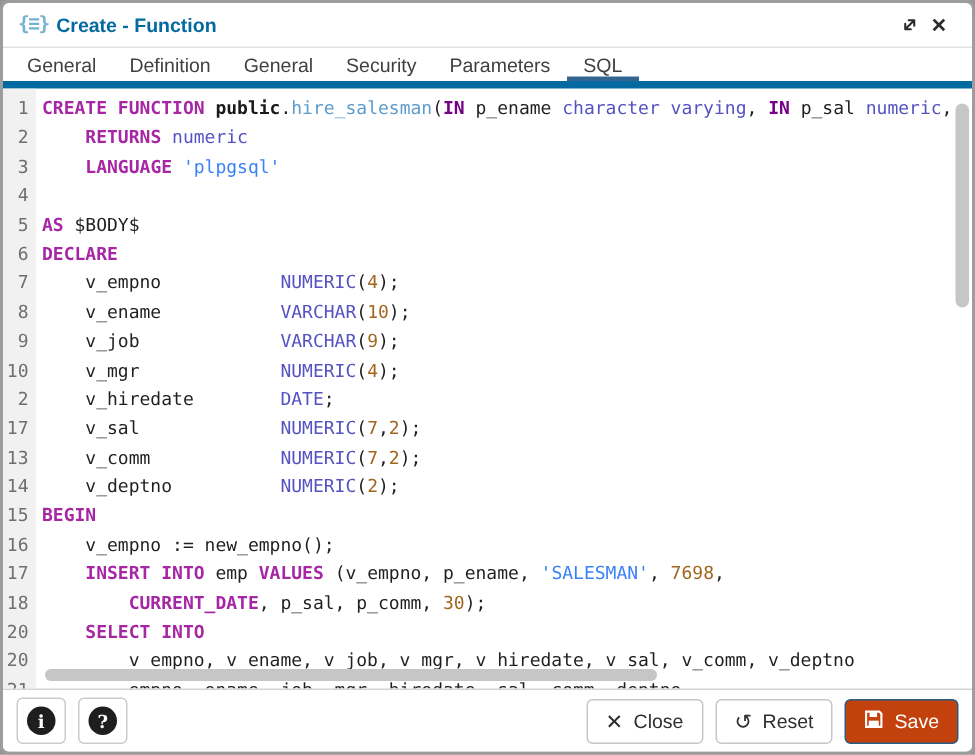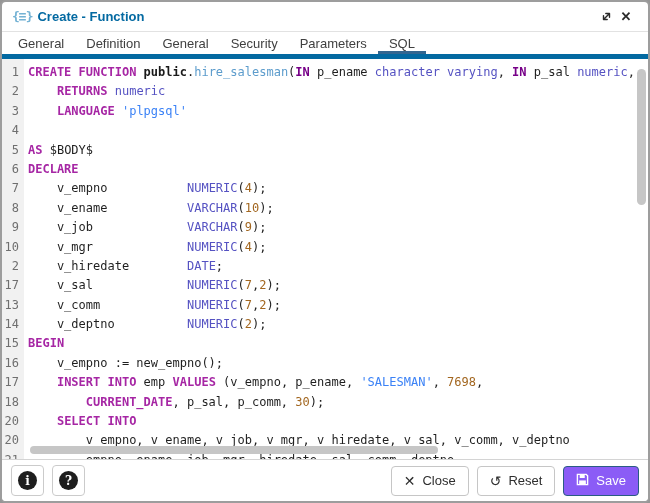--- a/index.html
+++ b/index.html
@@ -36,21 +36,21 @@
   .vscroll { position:absolute; top:10px; right:2px; width:9px; height:136px; background:#c6c6c6; border-radius:5px; }
   .hscroll { position:absolute; bottom:5px; left:28px; width:408px; height:8px; background:#c6c6c6; border-radius:4px; }
 
   
   .footer { height:42px; flex:0 0 auto; border-top:1px solid #d4d4d4; display:flex; align-items:center; gap:8px; padding:0 9px; background:#fff; }
   .icon-btn { width:33px; height:31px; border:1px solid #cbcbcb; border-radius:4px; background:#fff; display:flex; align-items:center; justify-content:center; cursor:pointer; }
   .circle-glyph { width:19px; height:19px; border-radius:50%; background:#1e1e1e; color:#fff; font-size:12px; font-weight:bold; display:flex; align-items:center; justify-content:center; font-family:"DejaVu Serif",serif; }
   .footer .spacer { flex:1; }
   .btn { height:30px; padding:0 12px; border:1px solid #c6c6c6; border-radius:4px; background:#fff; display:flex; align-items:center; gap:7px; font-size:13px; color:#2e2e2e; cursor:pointer; }
   .btn .bicon { font-size:14px; color:#2e2e2e; line-height:1; }
-  .btn.primary { background:#8b5cf6; border-color:#2a5d83; color:#fff;text-align:center; }
+  .btn.primary { background:#c2410c; border-color:#2a5d83; color:#fff;text-align:center; }
   .btn.primary .bicon { color:#fff; }
 </style>
 </head>
 <body>
 
 <div class="dialog">
 
   <div class="titlebar">
     <span class="fn-icon">{≡}</span>
     <span class="title">Create - Function</span>

